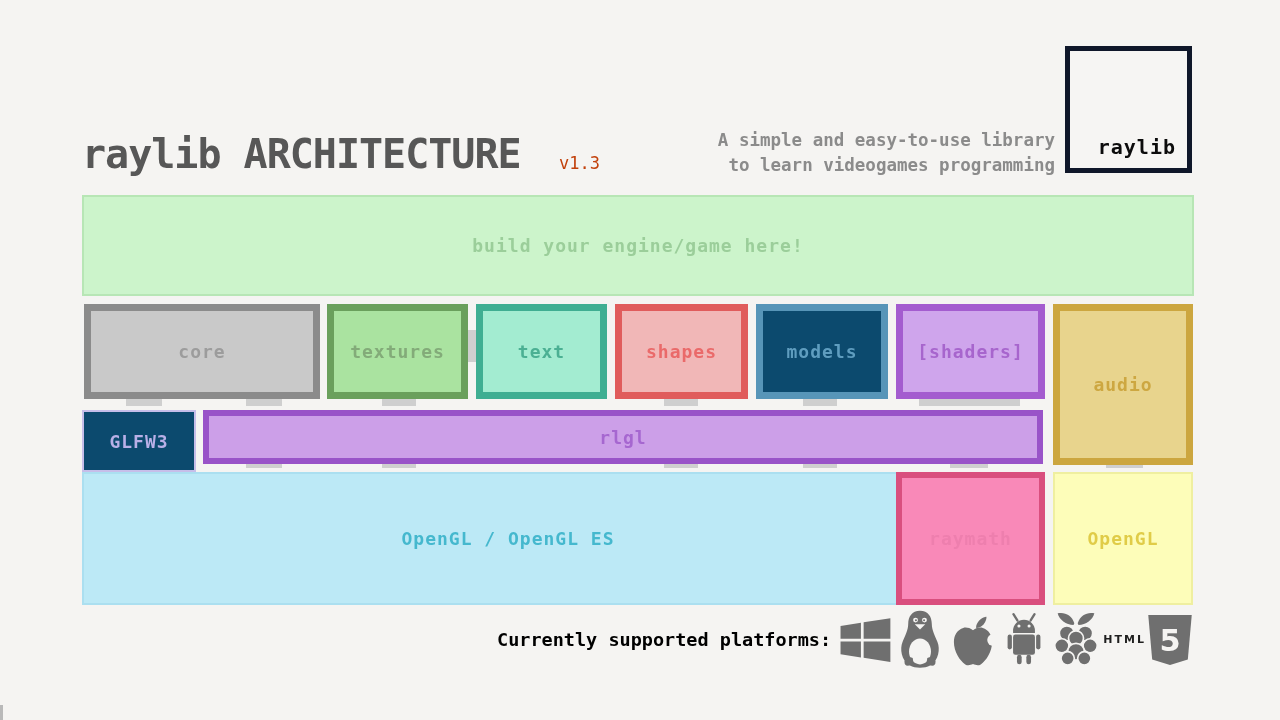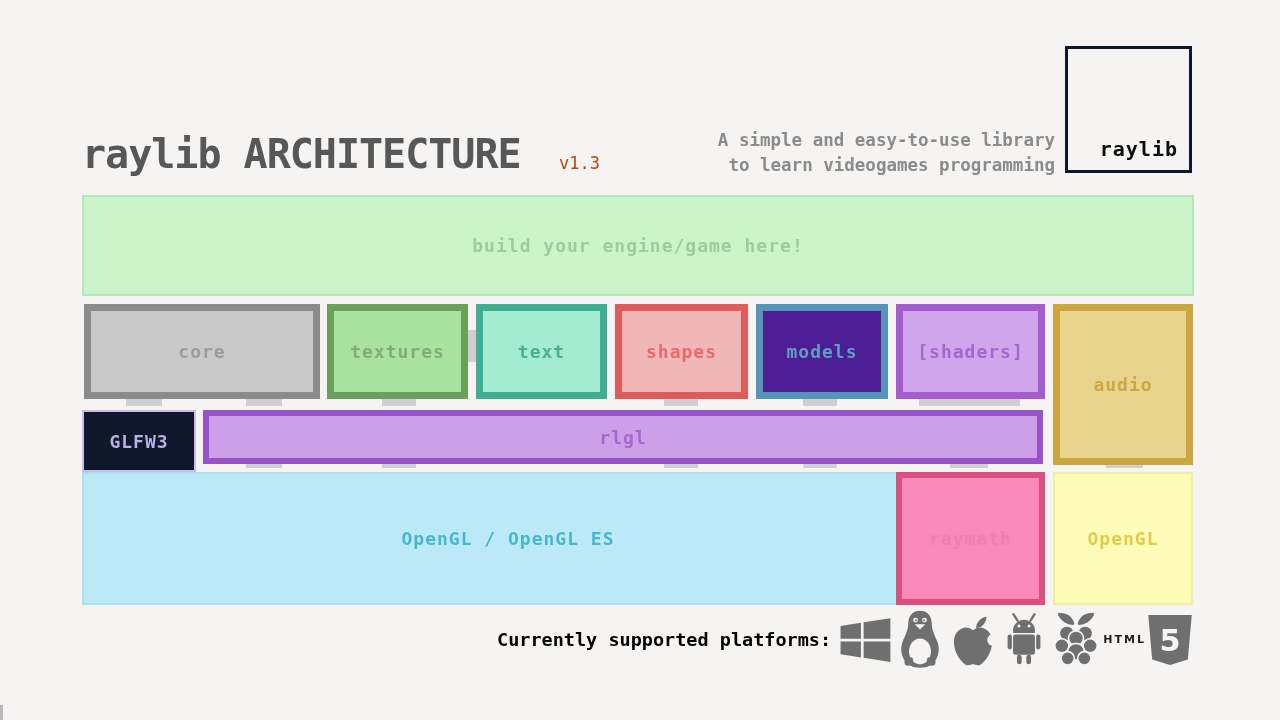--- a/index.html
+++ b/index.html
@@ -4,36 +4,36 @@
 <style>
   html,body{margin:0;padding:0;background:#e9e9e7;}
   #stage{
     position:relative;width:1280px;height:720px;background:#f5f4f2;
     font-family:"DejaVu Sans Mono",monospace;overflow:hidden;
   }
   
   .title{position:absolute;left:82px;top:131px;font-size:40px;font-weight:bold;color:#575757;letter-spacing:-1px;white-space:nowrap;}
   .version{position:absolute;left:559px;top:153px;font-size:17px;font-weight:normal;color:#c2410c;}
   .tagline{position:absolute;right:225px;top:128px;text-align:right;font-size:17.5px;line-height:25px;color:#8b8b8b;font-weight:bold;white-space:nowrap;}
-  .logo{position:absolute;left:1065px;top:46px;width:127px;height:127px;border:3px solid #0f172a;box-sizing:border-box;background:#f6f5f3;}
+  .logo{position:absolute;left:1065px;top:46px;width:127px;height:127px;border:5px solid #0f172a;box-sizing:border-box;background:#f6f5f3;}
   .logo-text{position:absolute;right:11px;bottom:9px;font-size:20px;font-weight:bold;color:#0c0c0c;letter-spacing:1px;}
   
   .abs{position:absolute;box-sizing:border-box;}
   .lbl{display:flex;align-items:center;justify-content:center;font-weight:bold;letter-spacing:1px;margin-top:8px;}
   .build{left:82px;top:187px;width:1112px;height:101px;background:#ccf4cb;border:2px solid #b7e6b5;color:#9bce9a;font-size:18px;}
   .conn{position:absolute;background:#cfcfcf;z-index:1;}
   .module{top:296px;height:95px;z-index:2;font-size:18px;border-style:solid;border-width:7px;}
   .m-core    {left:84px;  width:236px;border-color:#8b8b8b;background:#c9c9c9;color:#9c9c9c;}
   .m-textures{left:327px; width:141px;border-color:#6aa05c;background:#aae3a0;color:#83ab79;}
   .m-text    {left:476px; width:131px;border-color:#3fae92;background:#a3ecd1;color:#4bb093;}
   .m-shapes  {left:615px; width:133px;border-color:#e05c5c;background:#f1b7b7;color:#ea6a6a;}
-  .m-models  {left:756px; width:132px;border-color:#5795b8;background:#4c1d95;color:#5f9dbf;}
+  .m-models  {left:756px; width:132px;border-color:#5795b8;background:#0c4a6e;color:#5f9dbf;}
   .m-shaders {left:896px; width:149px;border-color:#a45ccf;background:#cfa5ec;color:#a765cd;}
   .m-audio   {left:1053px;width:140px;height:161px;border-color:#cca63f;background:#e8d48d;color:#cda741;}
-  .glfw3 {left:82px; top:402px;width:114px;height:62px;background:#0f172a;border:2px solid #c6bee9;color:#b9b0e7;font-size:18px;z-index:2;}
+  .glfw3 {left:82px; top:402px;width:114px;height:62px;background:#0c4a6e;border:2px solid #c6bee9;color:#b9b0e7;font-size:18px;z-index:2;}
   .rlgl  {left:203px;top:402px;width:840px;height:54px;background:#cc9fe8;border:6px solid #9953c8;color:#a667d0;font-size:18px;z-index:2;}
   .opengl{left:82px; top:464px;width:852px;height:133px;background:#bce9f6;border:2px solid #abdff0;color:#45b8ce;font-size:18px;z-index:2;}
   .raymath{left:896px;top:464px;width:149px;height:133px;background:#f989b8;border:6px solid #d94f7e;color:#ee7fae;font-size:18px;z-index:2;}
   .openal{left:1053px;top:464px;width:140px;height:133px;background:#fdfdb9;border:2px solid #efefa0;color:#e0cc48;font-size:18px;z-index:2;}
   
   .platforms-label{position:absolute;left:497px;top:629px;font-size:18.5px;font-weight:bold;color:#000000;white-space:nowrap;}
   .platform-row{position:absolute;left:836px;top:604px;width:358px;height:72px;display:flex;justify-content:space-between;align-items:center;}
   .picon{display:flex;flex-direction:row;align-items:center;justify-content:flex-end;}
   .picon svg{display:block;}
   .html-word{font-family:"DejaVu Sans",sans-serif;font-size:11px;font-weight:bold;color:#1f1f1f;letter-spacing:2px;line-height:11px;margin-bottom:1px;}

